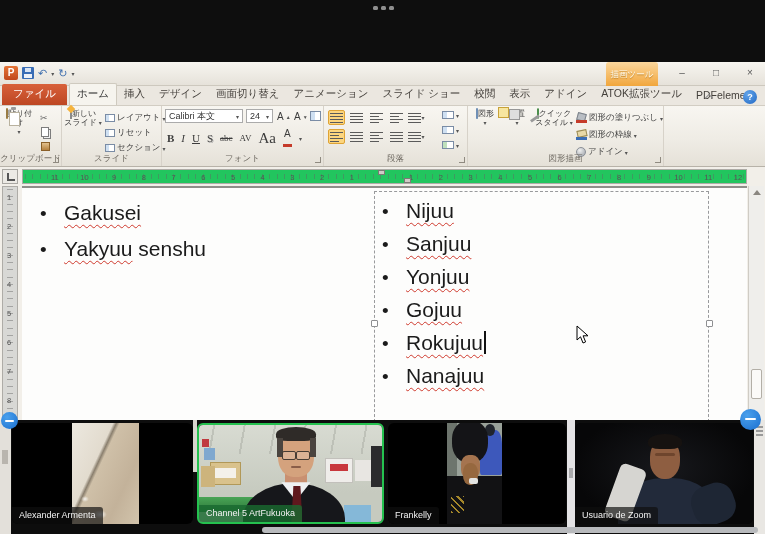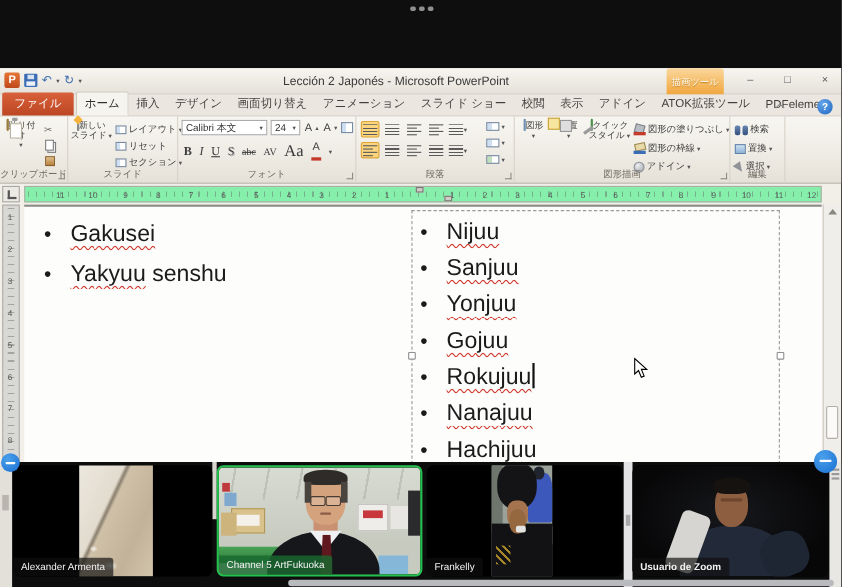--- a/index.html
+++ b/index.html
@@ -112,21 +112,21 @@
   .ic-binoc::before { left:0; } .ic-binoc::after { right:0; }
   .ic-replace { width:10px; height:9px; background:linear-gradient(#cde0f2,#8fb3d9); border:1px solid #5f83ab; }
   .ic-select { width:0; height:0; border-left:4px solid transparent; border-right:4px solid transparent;
                border-top:9px solid #8f9398; transform:rotate(-35deg); }
 
   
   .tabsel { position:absolute; left:2px; top:107px; width:16px; height:15px; background:#eceae5;
             border:1px solid #a9a7a2; }
   .tabsel::before { content:''; position:absolute; left:4px; top:3px; width:6px; height:6px;
                     border-left:2px solid #555; border-bottom:2px solid #555; }
-  .hruler { position:absolute; left:22px; top:107px; width:725px; height:15px; background:#86efac;
+  .hruler { position:absolute; left:22px; top:107px; width:725px; height:15px; background:#22c55e;
             border:1px solid #aeaca7; }
   .hruler::before { content:''; position:absolute; inset:4px 2px;
       background:repeating-linear-gradient(90deg, rgba(100,100,100,.45) 0 1px, transparent 1px 7.4px); }
   .hr-active { position:absolute; left:354px; top:0; bottom:0; background:#fdfdfc; }
   .hnum { position:absolute; top:2.5px; font-size:7.5px; color:#555; transform:translateX(-50%); z-index:2; }
   .mk { position:absolute; width:7px; height:5px; background:#cfccc6; border:1px solid #7c7975; z-index:3; }
   .mk.first { left:355px; top:0; }
   .mk.hang  { left:381px; bottom:0; }
   .vruler { position:absolute; left:2px; top:124px; width:16px; height:234px; background:#d8d8d5;
             border:1px solid #aeaca7; }
@@ -166,21 +166,21 @@
   .frag-r::before { content:''; position:absolute; left:2px; top:6px; width:7px; height:2px;
                     box-shadow:0 0 0 #777, 0 4px 0 #9a9a9a, 0 8px 0 #9a9a9a; background:#9a9a9a; }
   .frag-g1 { left:193px; width:4px; height:52px; background:#d8d5cf; }
   .frag-g3 { left:567px; width:8px; background:#e4e3e5; }
   .frag-g3::before { content:''; position:absolute; left:2px; top:48px; width:4px; height:10px; background:#a9a9ab; }
   .tile { position:absolute; top:3px; height:101px; background:#000; border-radius:6px; overflow:hidden;padding-left:48px; }
   .tile.active { border:2px solid #25c14f; }
   .t1 { left:12px;  width:181px; }
   .t2 { left:197px; width:187px; }
   .t3 { left:388px; width:178px; }
-  .t4 { left:575px; width:178px;font-weight:bold; }
+  .t4 { left:575px; width:178px; }
   .ntag { position:absolute; left:0; bottom:0; z-index:9; background:rgba(15,15,15,.68); color:#f2f2f2;
           font-size:9px; padding:3px 7px 4px; border-radius:0 3px 0 0; white-space:nowrap; }
   .tile.active .ntag { background:rgba(25,105,48,.82); }
   .scene { position:absolute; inset:0; }
   .scene div { position:absolute; }
   
   .sc1-strip { left:33%; top:0; width:37%; height:100%;
       background:linear-gradient(115deg,#ece8df 0%,#e2dbce 36%,#8a7f6e 39%,#cfc0a8 42%,#c3b29a 72%,#d2c4ac 100%); }
   .sc1-glow1 { left:45%; bottom:5%; width:14px; height:9px; border-radius:50%;
       background:radial-gradient(#fff, rgba(255,255,255,0) 70%); }
@@ -257,21 +257,20 @@
 
     <div class="tb">
       <div class="qat">
         <span class="ppt-logo">P</span>
         <span class="save-icon"></span>
         <span class="qat-glyph">↶</span>
         <span class="qat-drop">▾</span>
         <span class="qat-glyph">↻</span>
         <span class="qat-drop">▾</span>
       </div>
-      <div class="wintitle">Lección 2 Japonés - Microsoft PowerPoint</div>
       <div class="ctx">描画ツール</div>
       <div class="winbtns">
         <span class="wbtn">–</span>
         <span class="wbtn">□</span>
         <span class="wbtn">×</span>
       </div>
     </div>
 
     <div class="tabrow">
         <span class="tab file">ファイル</span>
@@ -451,37 +450,20 @@
         </div>
         <div class="mini-row" style="left:108px;top:40px;">
           <span class="ic-effects"></span>
             <span>アドイン</span>
             <span class="dropcaret">▾</span>
         </div>
         <div class="glabel">図形描画</div>
         <span class="launcher"></span>
       </div>
 
-      <div class="group" style="left:664px;width:50px;">
-        <div class="mini-row" style="left:4px;top:6px;">
-          <span class="ic-binoc"></span>
-            <span>検索</span>
-        </div>
-        <div class="mini-row" style="left:4px;top:23px;">
-          <span class="ic-replace"></span>
-            <span>置換</span>
-            <span class="dropcaret">▾</span>
-        </div>
-        <div class="mini-row" style="left:4px;top:40px;">
-          <span class="ic-select"></span>
-            <span>選択</span>
-            <span class="dropcaret">▾</span>
-        </div>
-        <div class="glabel">編集</div>
-      </div>
     </div>
 
     <div class="tabsel"></div>
     <div class="hruler">
       <div class="hr-active"></div>
       <span class="mk first"></span>
       <span class="mk hang"></span>
     <span class="hnum" style="left: 31.8px;">11</span>
         <span class="hnum" style="left: 61.5px;">10</span>
         <span class="hnum" style="left: 91.2px;">9</span>
@@ -522,21 +504,20 @@
           <div class="li"><span class="blt">•</span><span class="err">Gakusei</span></div>
           <div class="li"><span class="blt">•</span><span class="err">Yakyuu</span><span> senshu</span></div>
         </div>
       <div class="bullet-list list-right">
           <div class="li"><span class="blt">•</span><span class="err">Nijuu</span></div>
           <div class="li"><span class="blt">•</span><span class="err">Sanjuu</span></div>
           <div class="li"><span class="blt">•</span><span class="err">Yonjuu</span></div>
           <div class="li"><span class="blt">•</span><span class="err">Gojuu</span></div>
           <div class="li"><span class="blt">•</span><span class="err">Rokujuu</span><span class="caret"></span></div>
           <div class="li"><span class="blt">•</span><span class="err">Nanajuu</span></div>
-          <div class="li"><span class="blt">•</span><span class="err">Hachijuu</span></div>
         </div>
       <div class="selbox">
         <span class="hdl left"></span>
         <span class="hdl right"></span>
       </div>
     </div>
 
     <div class="vscroll">
       <span class="vs-up"></span>
       <span class="vs-thumb"></span>

